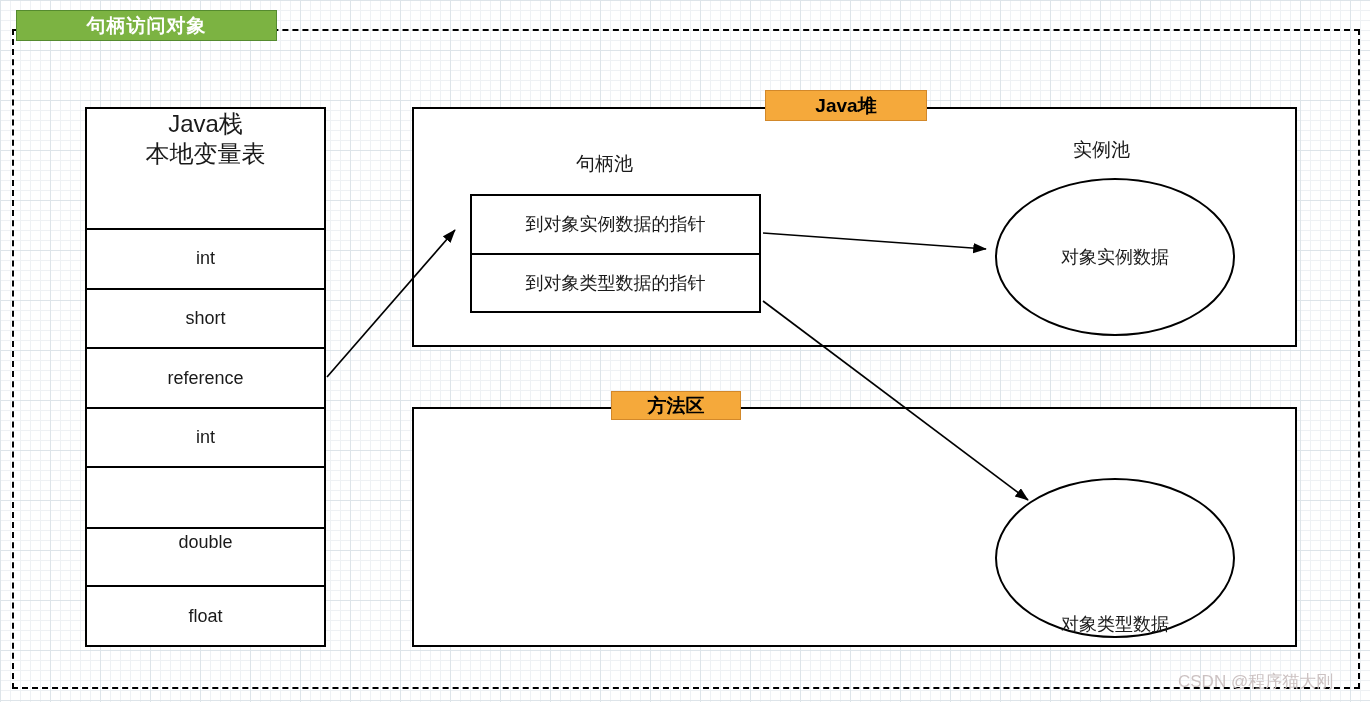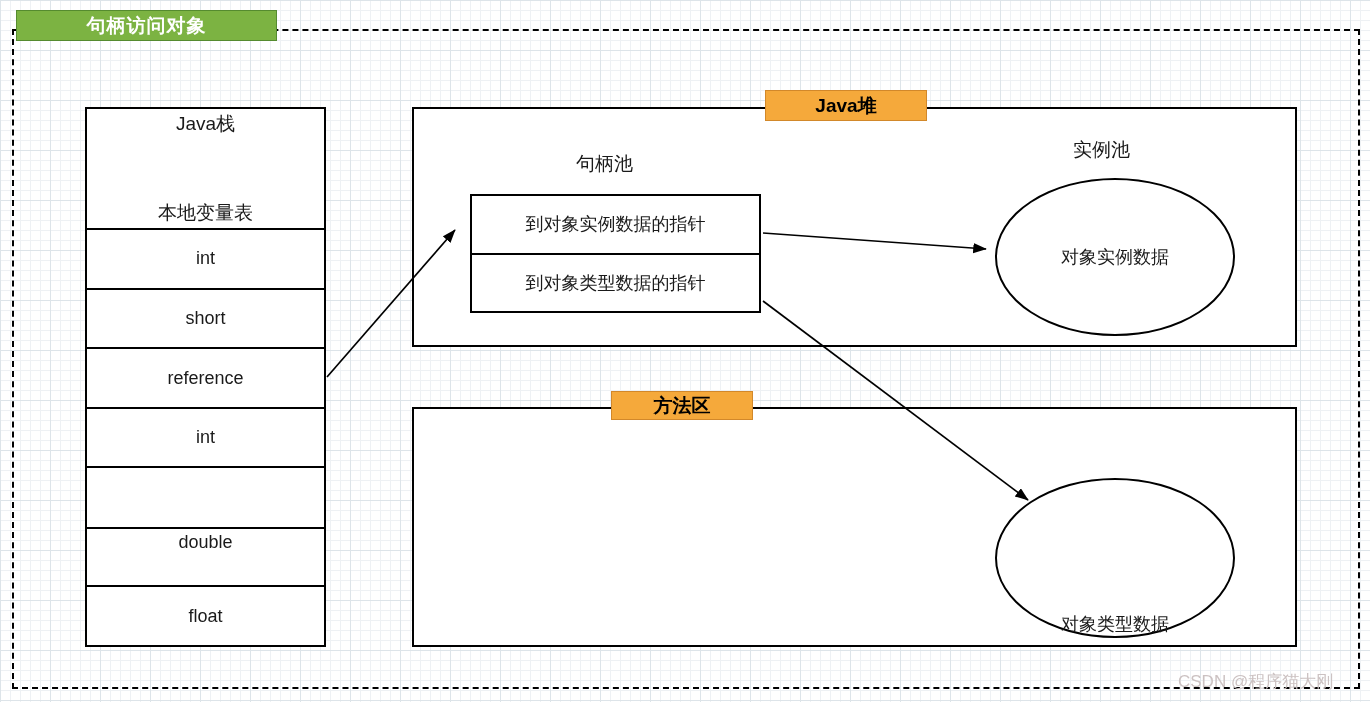--- a/index.html
+++ b/index.html
@@ -51,22 +51,22 @@
   
   .stack-table {
     left: 85px; top: 107px; width: 241px; height: 540px;
     border: 2px solid var(--line);
     background: #fff;
     display: flex; flex-direction: column;
     z-index: 2;
   }
   .stack-header {
     height: 120px;
-    display: flex; flex-direction: column; align-items: center; justify-content: space-between;
-    font-size: 19px;
+    display: flex; flex-direction: column; align-items: center; justify-content: flex-start;
+    font-size: 24px;
     line-height: 30px;
   }
   .stack-row {
     height: 60px;
     border-top: 2px solid var(--line);
     display: flex; align-items: center; justify-content: center;
     font-size: 18px;
   }
   .stack-row.tall {
     height: 120px;
@@ -90,21 +90,21 @@
   .orange-chip {
     background: var(--orange-bg);
     border: 1px solid var(--orange-border);
     color: #000000;
     font-size: 19px;
     font-weight: 600;
     display: flex; align-items: center; justify-content: center;
     z-index: 4;
   }
   .heap-chip   { left: 765px; top: 90px;  width: 162px; height: 31px; }
-  .method-chip { left: 611px; top: 391px; width: 142px; height: 29px; }
+  .method-chip { left: 611px; top: 391px; width: 130px; height: 29px; }
 
   .plain-label {
     font-size: 19px;
     z-index: 3;
     white-space: nowrap;
   }
   .handle-pool-label   { left: 576px;  top: 151px; }
   .instance-pool-label { left: 1073px; top: 137px; }
 
   .handle-box {

